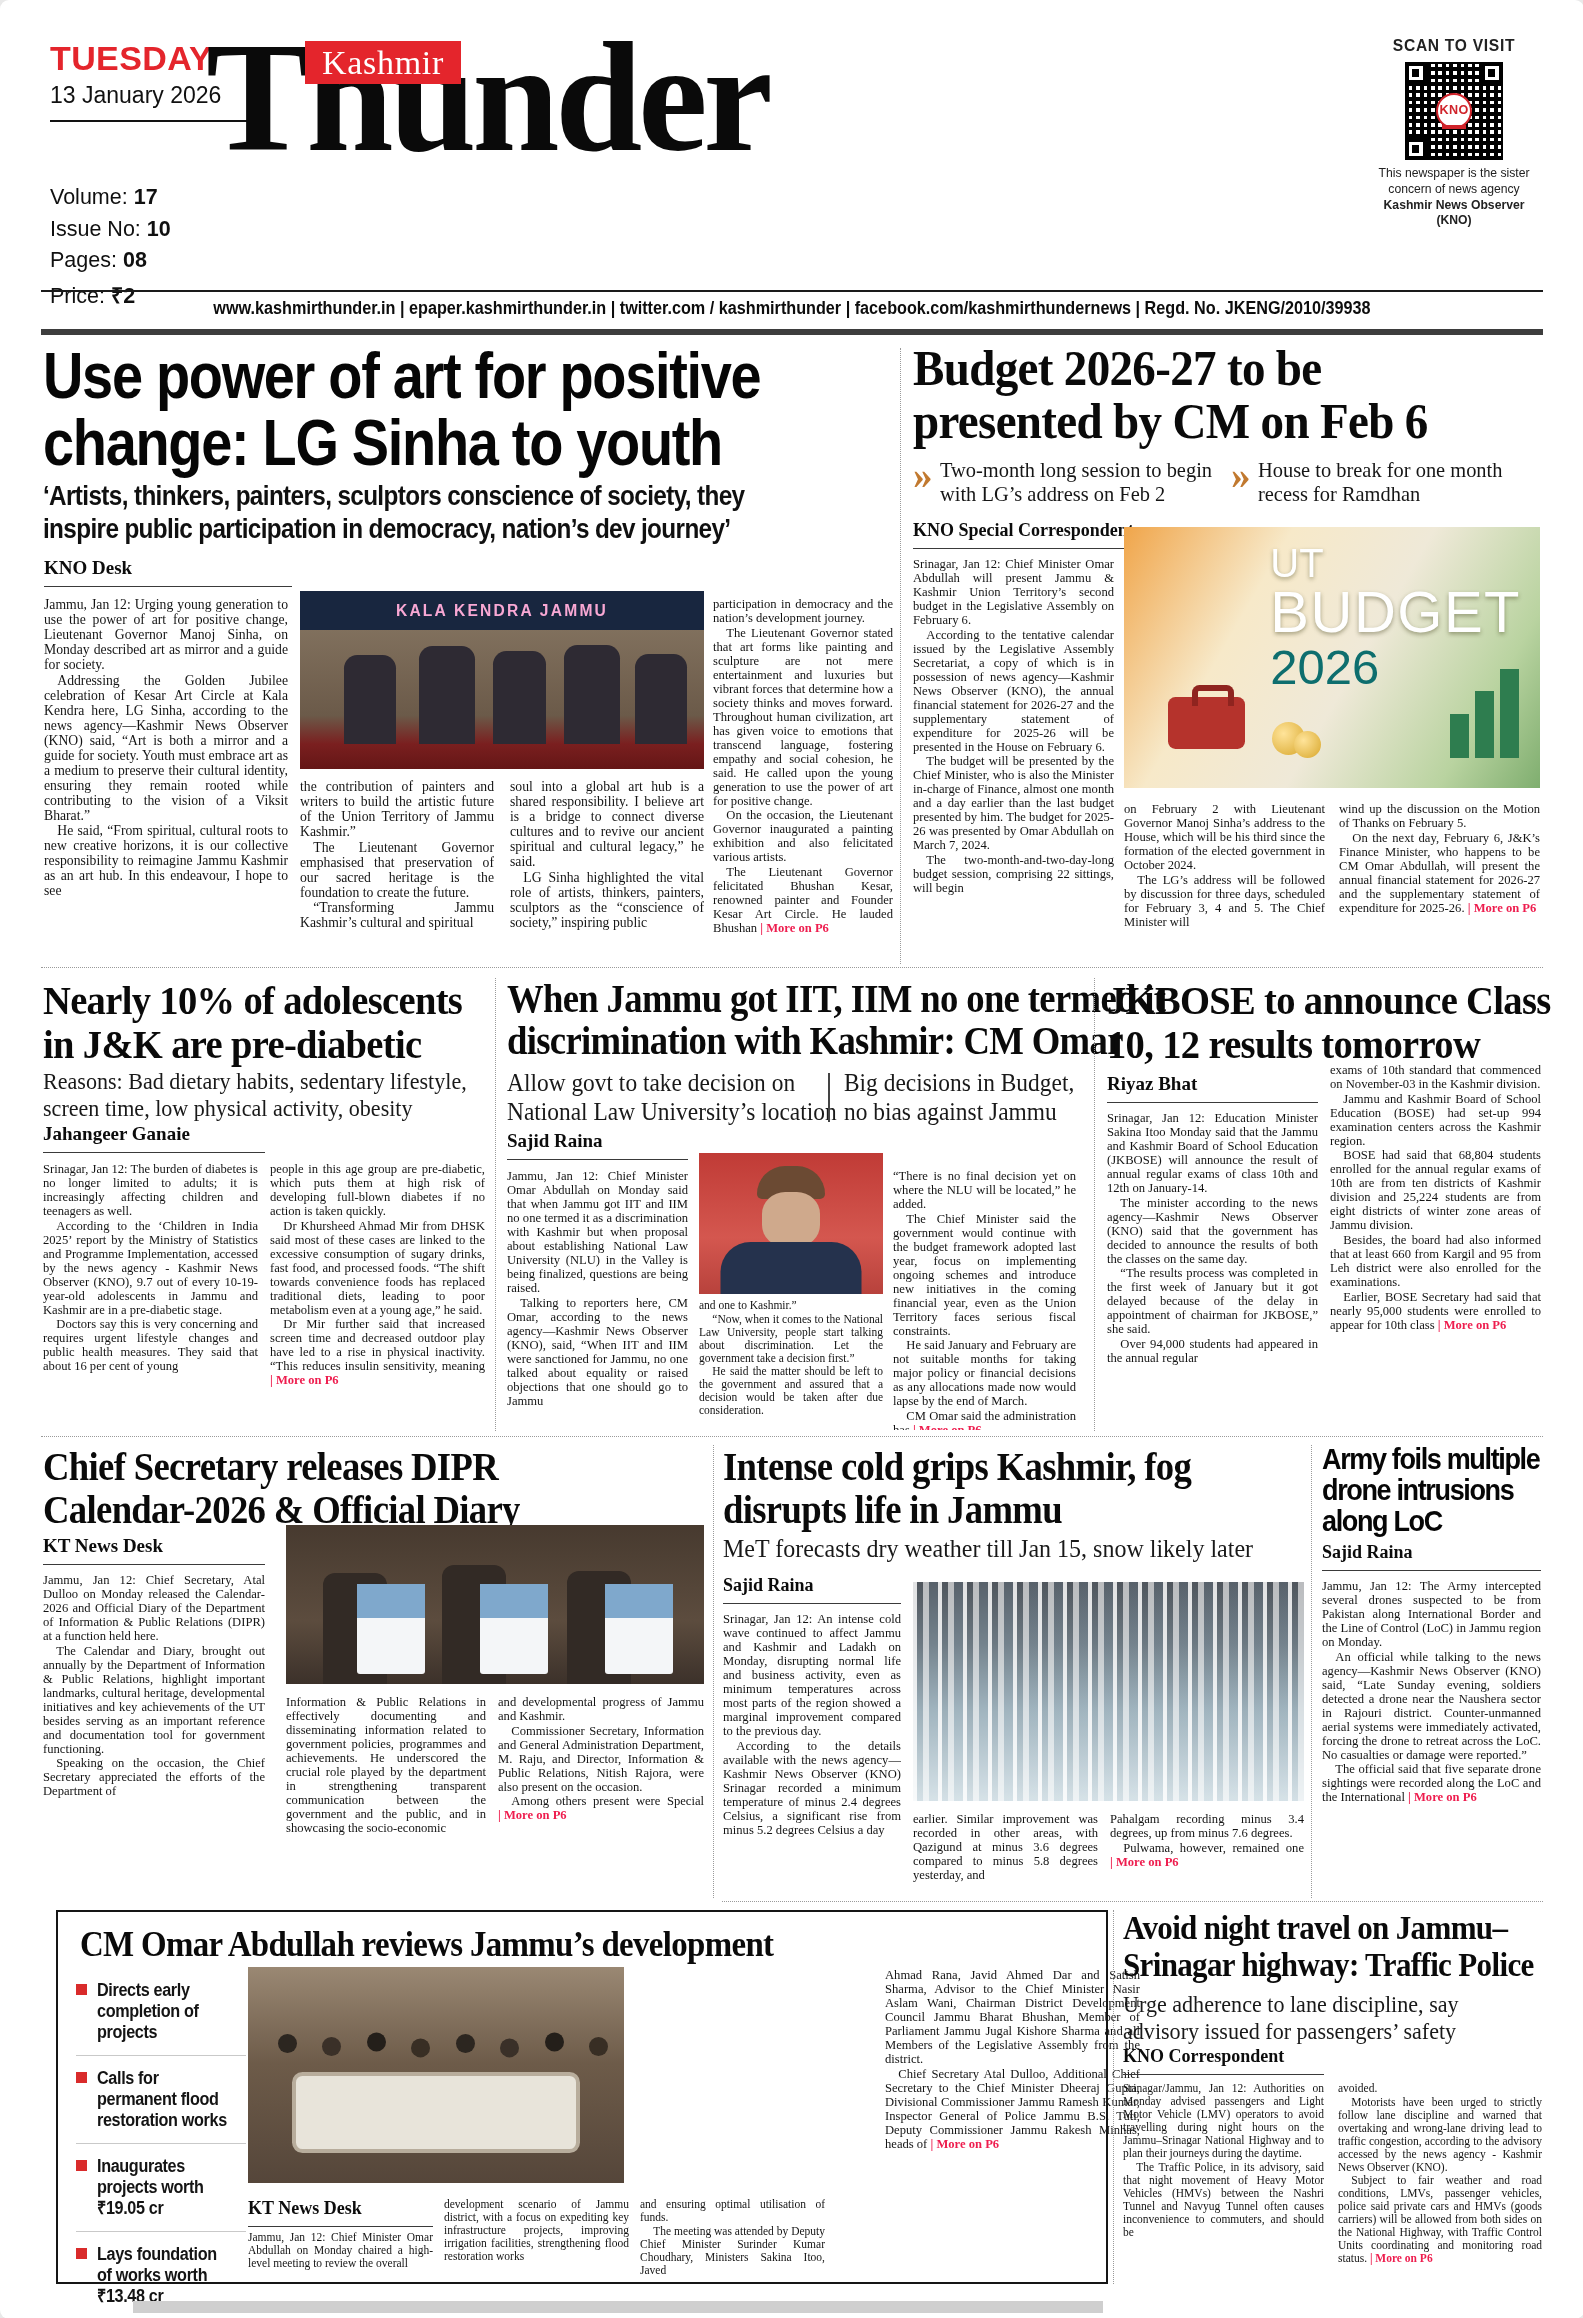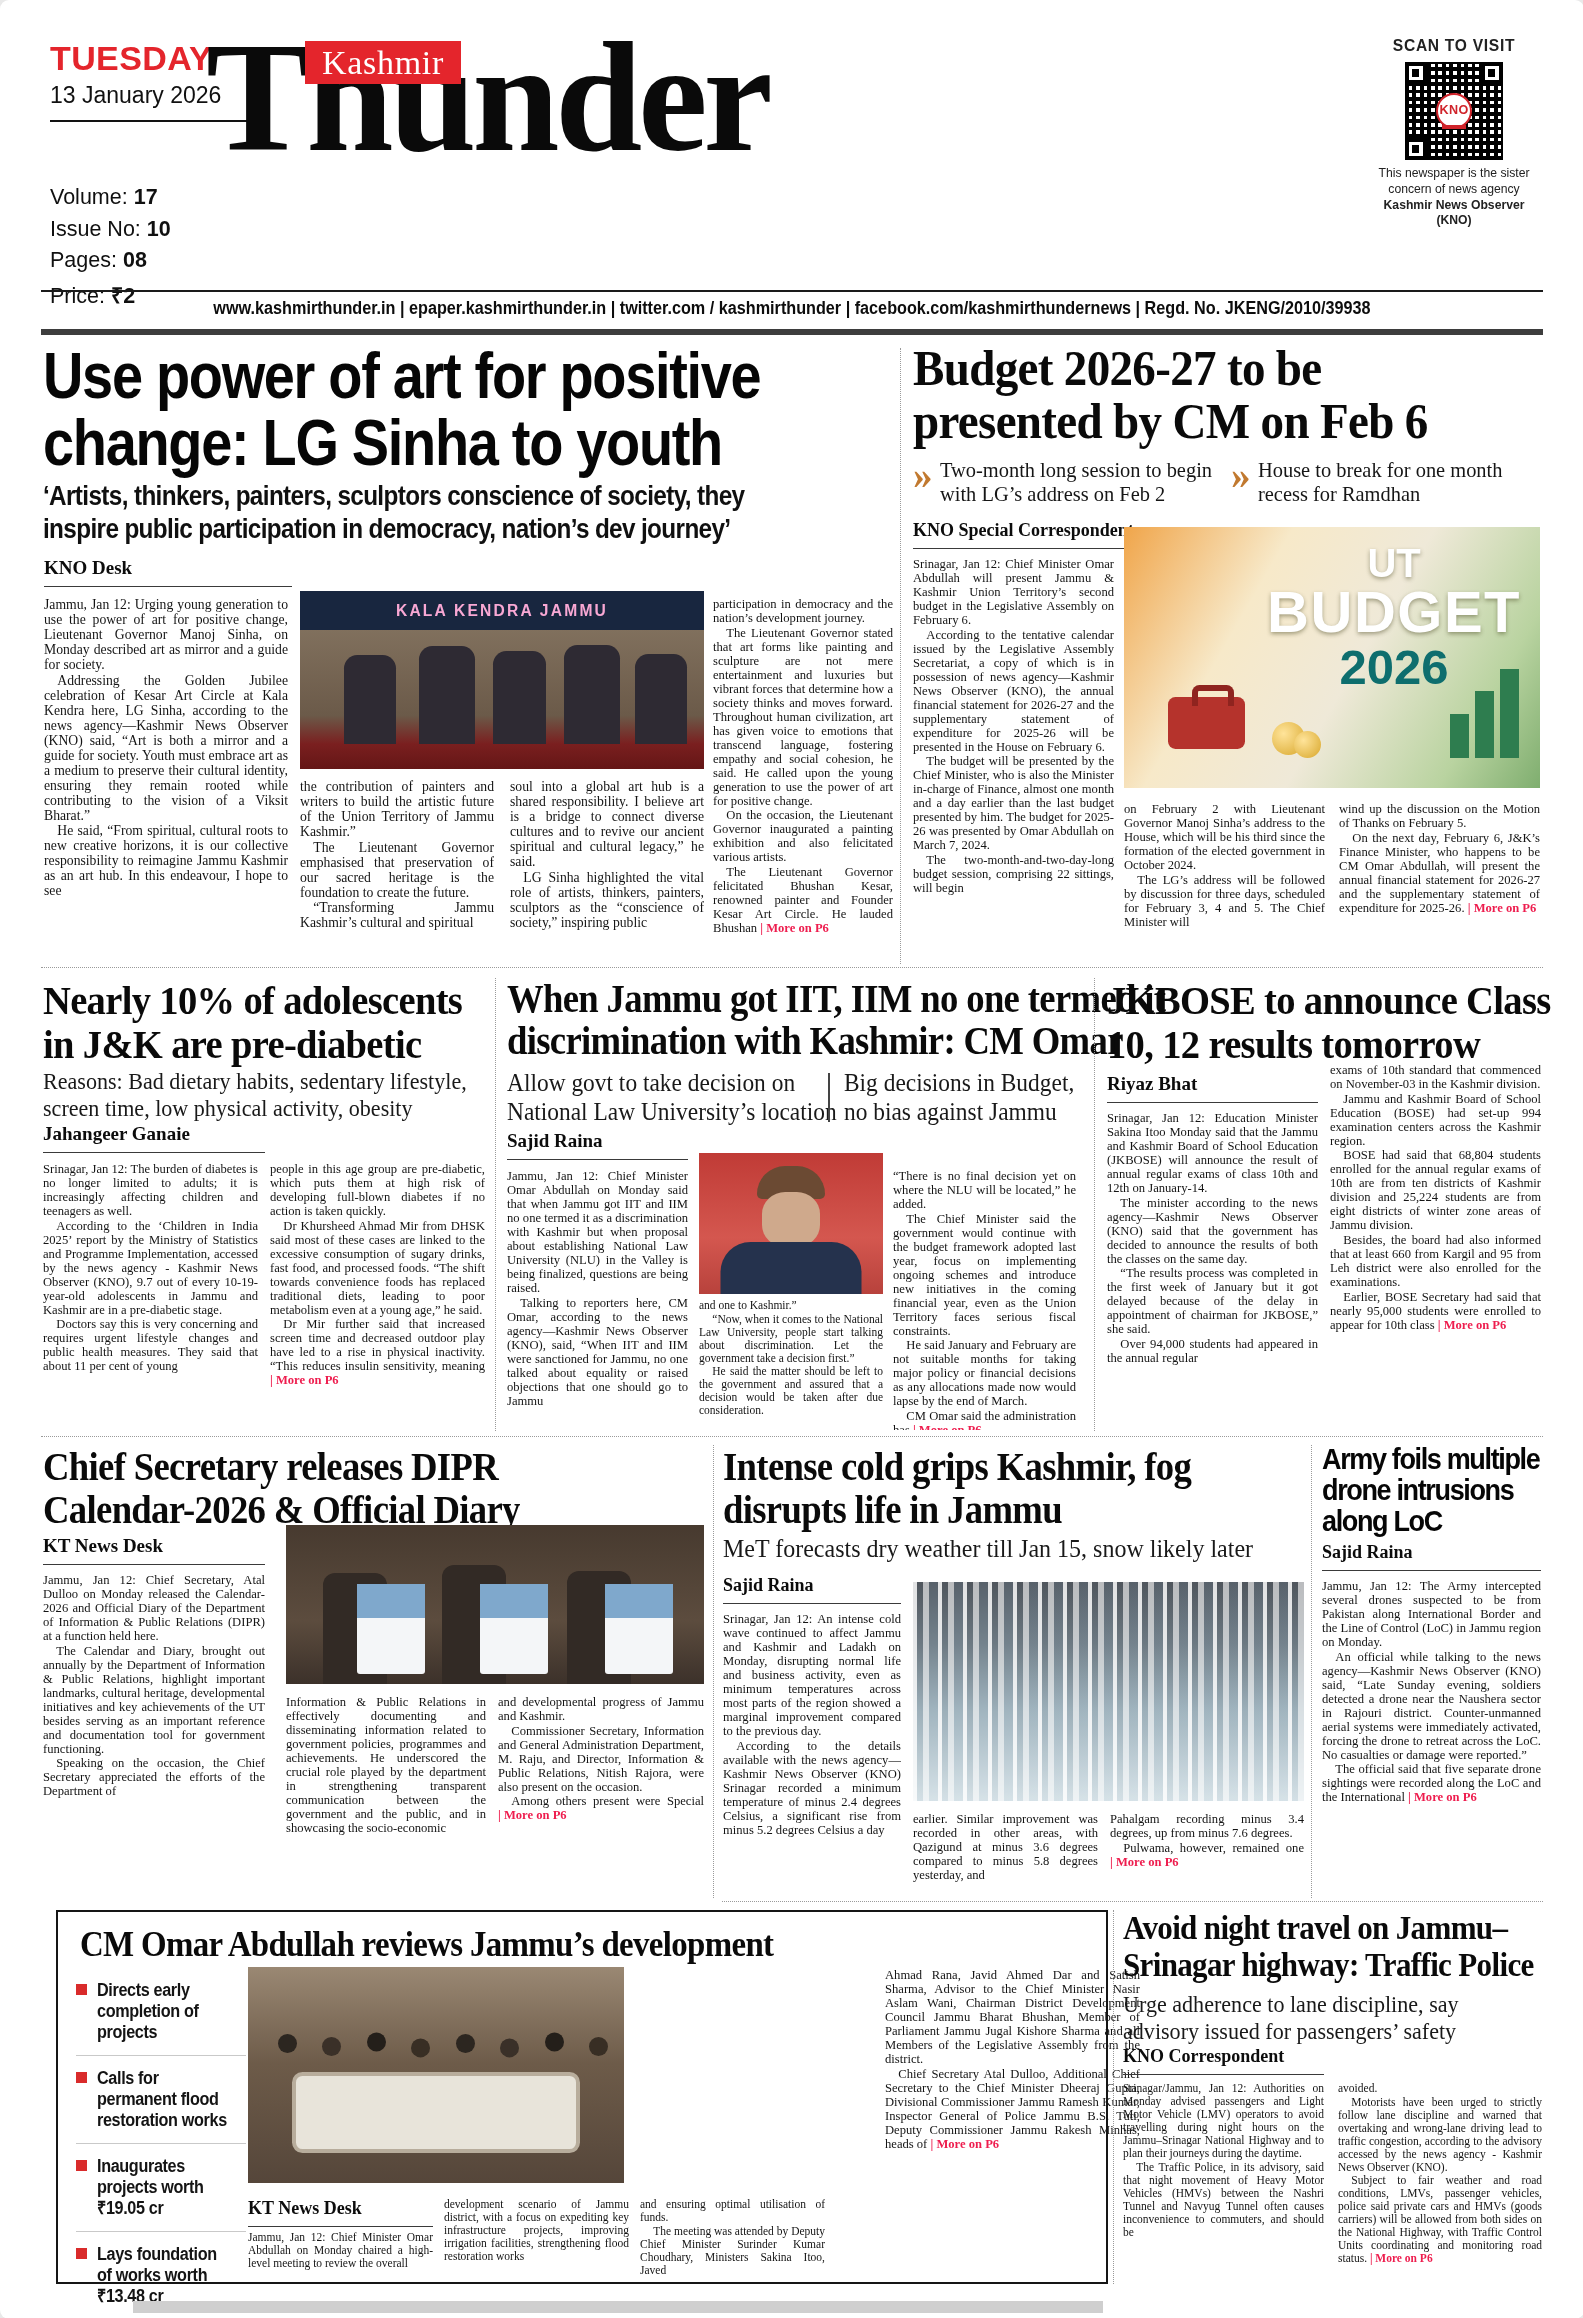--- a/index.html
+++ b/index.html
@@ -70,22 +70,22 @@
   .point-text { font:21.5px/24.4px "Liberation Serif", serif; color:#161616; transform:scaleX(.95); transform-origin:0 0; }
   .point-text div { white-space:nowrap; }
 
   
   .photo { overflow:hidden; position:absolute; }
   .ph-art { background:linear-gradient(180deg,#8a7a66 0%,#6b5a49 70%,#7a1f1f 86%,#641616 100%); }
   .ph-art .banner { position:absolute; left:0; top:0; right:0; height:39px; background:#18263f;
      color:#f9a8d4; text-align:center; font:bold 15.6px/39px "Liberation Sans", sans-serif; letter-spacing:2.2px; }
   .fig { position:absolute; bottom:25px; background:#2e2a33; border-radius:13.3px 13.3px 0 0; }
   .ph-budget { background:linear-gradient(120deg,#f0a54a 0%,#f7e9c9 30%,#efe9d8 55%,#b9d3a0 82%,#7fae6f 100%); }
-  .budget-words { position:absolute; right:19px; top:16.3px; text-align:center; color:#fff;
-     text-shadow:0 1.5px 4.4px rgba(60,60,20,.45); font-family:"Liberation Sans", sans-serif; font-weight:bold; }
+  .budget-words { position:absolute; right:19px; top:16.3px; text-align:left; color:#fff;
+     text-shadow:0 1.5px 4.4px rgba(60,60,20,.45); font-family:"Liberation Sans", sans-serif; font-weight:normal; }
   .budget-words .l1 { font-size:40px; line-height:1; }
   .budget-words .l2 { font-size:58px; line-height:1; letter-spacing:1.5px; }
   .budget-words .l3 { font-size:49px; line-height:1.1; color:#0e6e6e; text-shadow:none; }
   .briefcase { position:absolute; left:44px; bottom:39px; width:77px; height:52px; background:#b5332c; border-radius:7.4px; }
   .briefcase::before { content:""; position:absolute; left:24px; top:-12px; width:30px; height:15px;
      border:6px solid #8f241f; border-bottom:none; border-radius:7.4px 7.4px 0 0; }
   .coin { position:absolute; border-radius:50%; background:radial-gradient(circle at 35% 35%, #ffe49a, #d8a62a); }
   .bar3 { position:absolute; bottom:30px; background:#2e7d4f; }
   .ph-omar { background:linear-gradient(180deg,#c03b36 0%,#d4574f 60%,#b8423c 100%); }
   .omar-cap { position:absolute; left:50%; top:13.3px; transform:translateX(-50%); width:68px; height:33px;
@@ -267,21 +267,21 @@
       <div>in J&amp;K are pre-diabetic</div>
     </div>
     <div class="abs sub-serif" style="left:43px; top:1068px; font-size:23px; line-height:27px;">
       <div>Reasons: Bad dietary habits, sedentary lifestyle,</div>
       <div>screen time, low physical activity, obesity</div>
     </div>
     <div class="abs byline" style="left:43px; top:1123px; width:222px;">Jahangeer Ganaie</div>
     <div class="abs body-col" style="left:43px; top:1162px; width:215px; height:268px;">
       <p>Srinagar, Jan 12: The burden of diabetes is no longer limited to adults; it is increasingly affecting children and teenagers as well.</p>
       <p>According to the ‘Children in India 2025’ report by the Ministry of Statistics and Programme Implementation, accessed by the news agency - Kashmir News Observer (KNO), 9.7 out of every 10-19-year-old adolescents in Jammu and Kashmir are in a pre-diabetic stage.</p>
-      <p>Doctors say this is very concerning and requires urgent lifestyle changes and public health measures. They said that about 11 per cent of young</p>
+      <p>Doctors say this is very concerning and requires urgent lifestyle changes and public health measures. They said that about 16 per cent of young</p>
     </div>
     <div class="abs body-col" style="left:270px; top:1162px; width:215px; height:268px;">
       <p>people in this age group are pre-diabetic, which puts them at high risk of developing full-blown diabetes if no action is taken quickly.</p>
       <p>Dr Khursheed Ahmad Mir from DHSK said most of these cases are linked to the excessive consumption of sugary drinks, fast food, and processed foods. “The shift towards convenience foods has replaced traditional diets, leading to poor metabolism even at a young age,” he said.</p>
       <p><span>Dr Mir further said that increased screen time and decreased outdoor play have led to a rise in physical inactivity. “This reduces insulin sensitivity, meaning</span> <span class="more">| More on P6</span></p>
     </div>
   </section>
 
   <div class="abs vdiv" style="left:495px; top:978px; height:453px;"></div>
 

